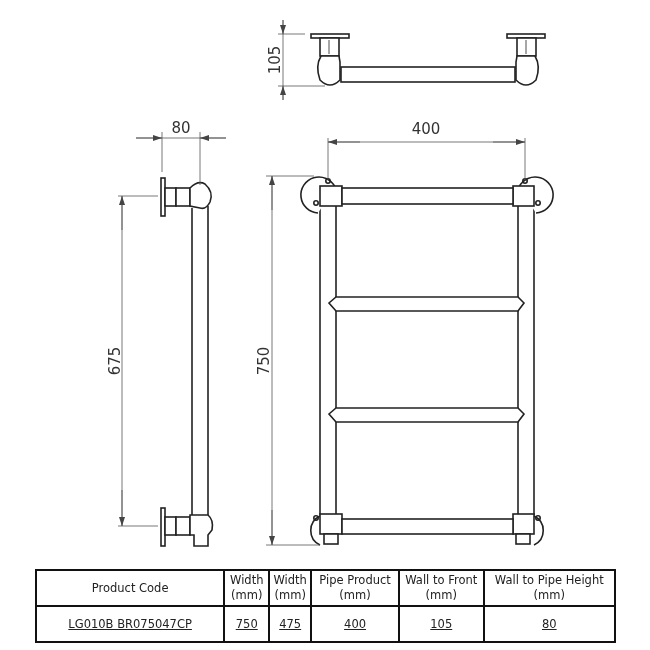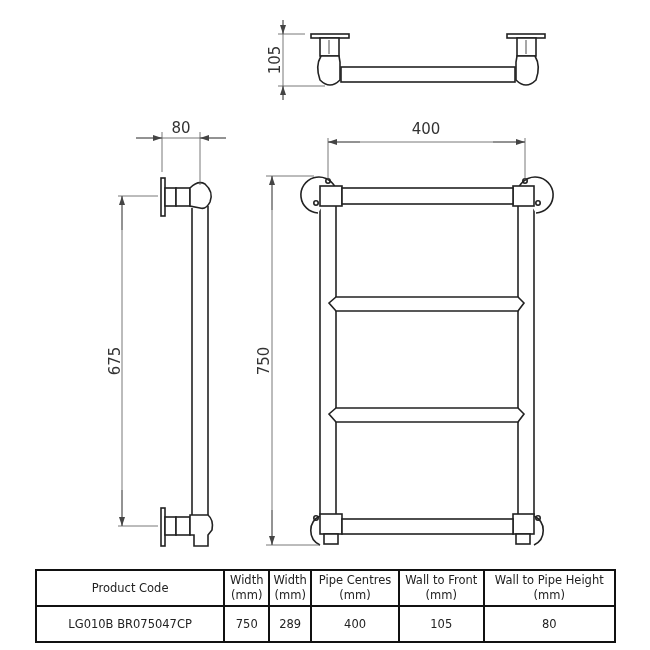--- a/index.html
+++ b/index.html
@@ -2,21 +2,21 @@
 <html><head>
 <meta charset="utf-8">
 <style>
   html, body { margin:0; padding:0; background:#ffffff; }
   body { width:650px; height:650px; position:relative; overflow:hidden; font-family:"DejaVu Sans", sans-serif; }
   #drawing { position:absolute; left:0; top:0; width:650px; height:560px; }
   .dimtxt { font-family:"DejaVu Sans", sans-serif; font-size:15px; fill:#333; }
   table.spec { position:absolute; left:35px; top:569px; width:581px; border-collapse:collapse; font-family:"DejaVu Sans", sans-serif; font-size:11.5px; color:#222; }
   table.spec th, table.spec td { border:2px solid #111; text-align:center; font-weight:normal; padding:0 2px; line-height:15px; }
   table.spec th { height:34px; }
-  table.spec td { height:34px; }
+  table.spec td { height:34px;text-decoration:underline; }
 </style>
 </head>
 <body>
 
 <svg id="drawing" viewBox="0 0 650 560" xmlns="http://www.w3.org/2000/svg">
   <defs>
     <marker id="arr" markerWidth="10" markerHeight="8" refX="9" refY="4" orient="auto-start-reverse" markerUnits="userSpaceOnUse">
       <path d="M0,1 L9,4 L0,7 Z" fill="#444"></path>
     </marker>
   </defs>
@@ -134,28 +134,28 @@
       <col style="width:42px">
       <col style="width:88px">
       <col style="width:85px">
       <col style="width:132px">
   </colgroup>
   <thead>
     <tr>
       <th><span>Product Code</span></th>
       <th><span>Width</span><br><span>(mm)</span></th>
       <th><span>Width</span><br><span>(mm)</span></th>
-      <th><span>Pipe Centres</span><br><span>(mm)</span></th>
+      <th><span>Pipe Product</span><br><span>(mm)</span></th>
       <th><span>Wall to Front</span><br><span>(mm)</span></th>
       <th><span>Wall to Pipe Height</span><br><span>(mm)</span></th>
     </tr>
   </thead>
   <tbody>
     <tr>
       <td>LG010B BR075047CP</td>
       <td>750</td>
-      <td>289</td>
+      <td>475</td>
       <td>400</td>
       <td>105</td>
       <td>80</td>
     </tr>
   </tbody>
 </table>
 
 </body></html>

